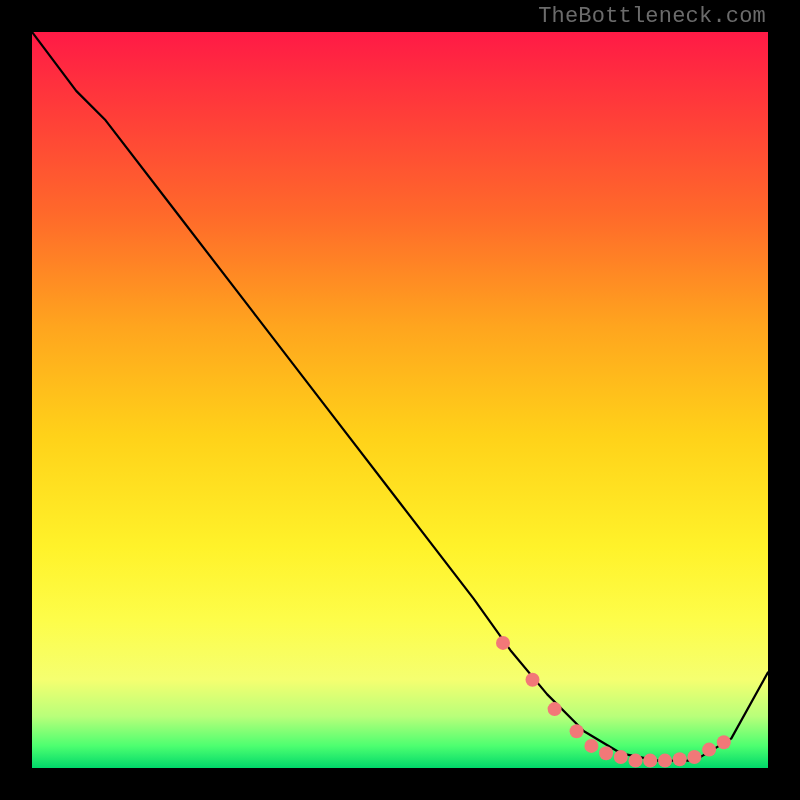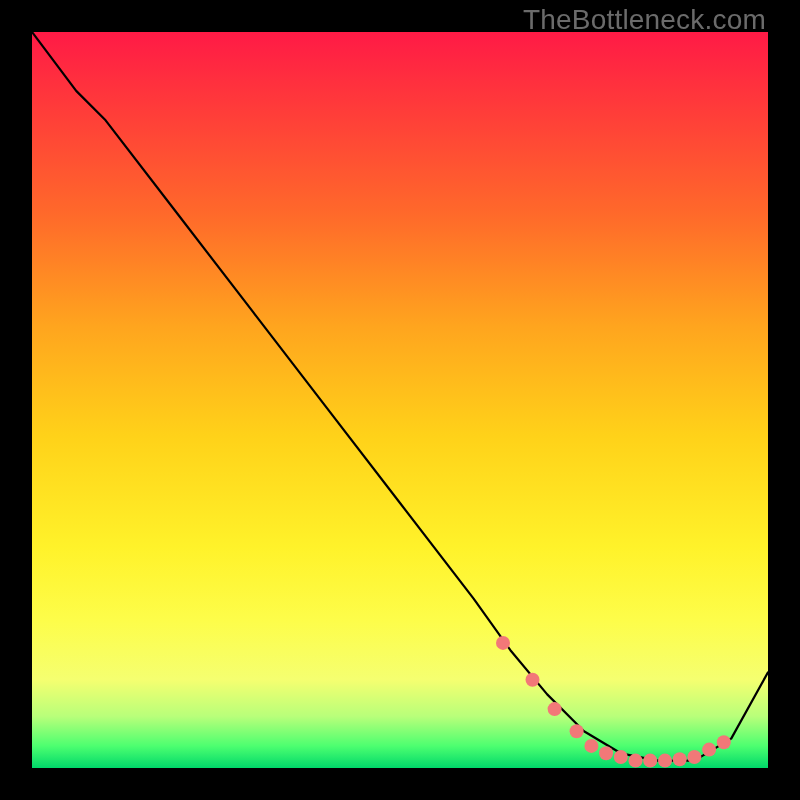--- a/index.html
+++ b/index.html
@@ -49,22 +49,22 @@
   }
   svg.curve {
     position: absolute;
     left: 0;
     top: 0;
   }
   .watermark {
     position: absolute;
     top: 4px;
     right: 34px;
-    font-family: Liberation Sans, sans-serif;
-    font-size: 28px;
+    font-family: Liberation Mono, monospace;
+    font-size: 22px;
     color: #6b6b6b;
     letter-spacing: 0.2px;
     user-select: none;
   }
 </style>
 </head>
 <body>
 
 <div class="frame">
 

